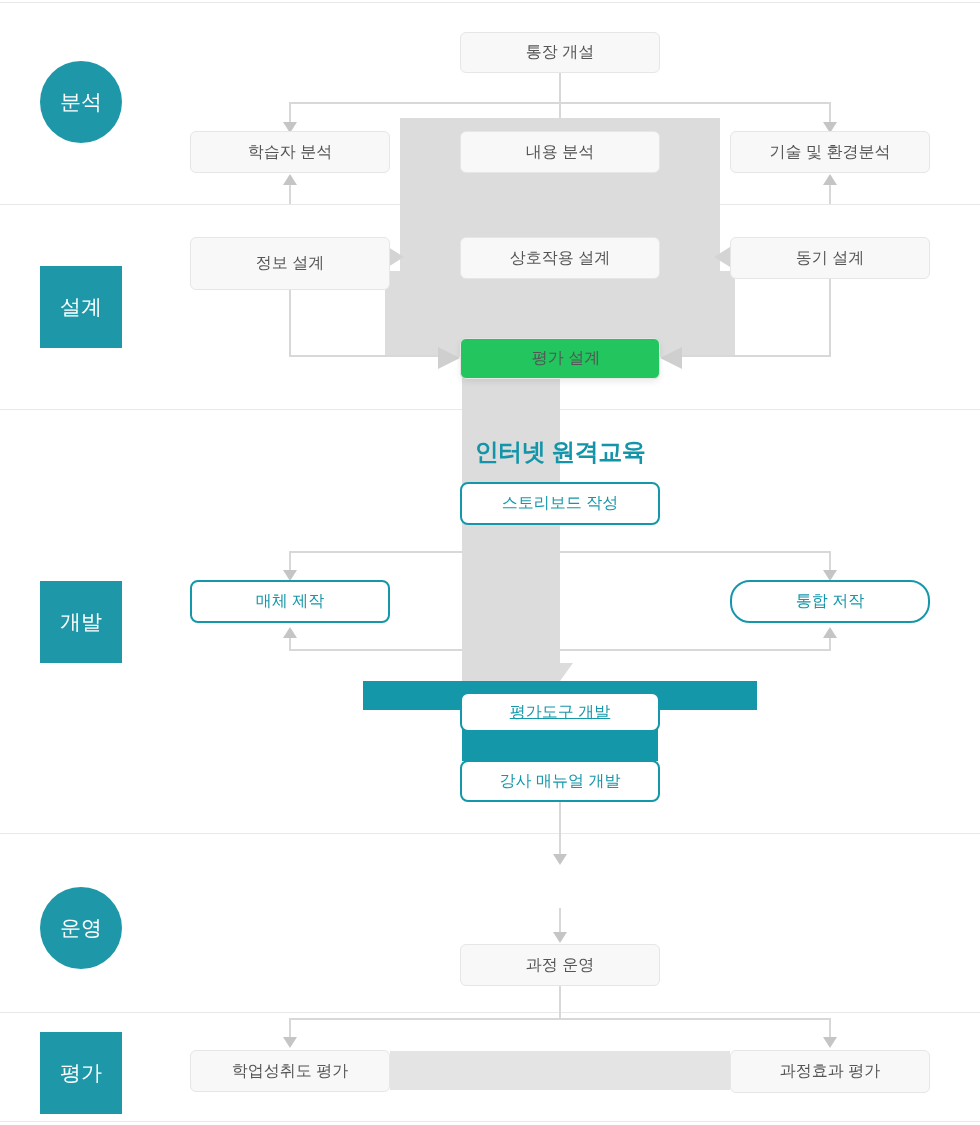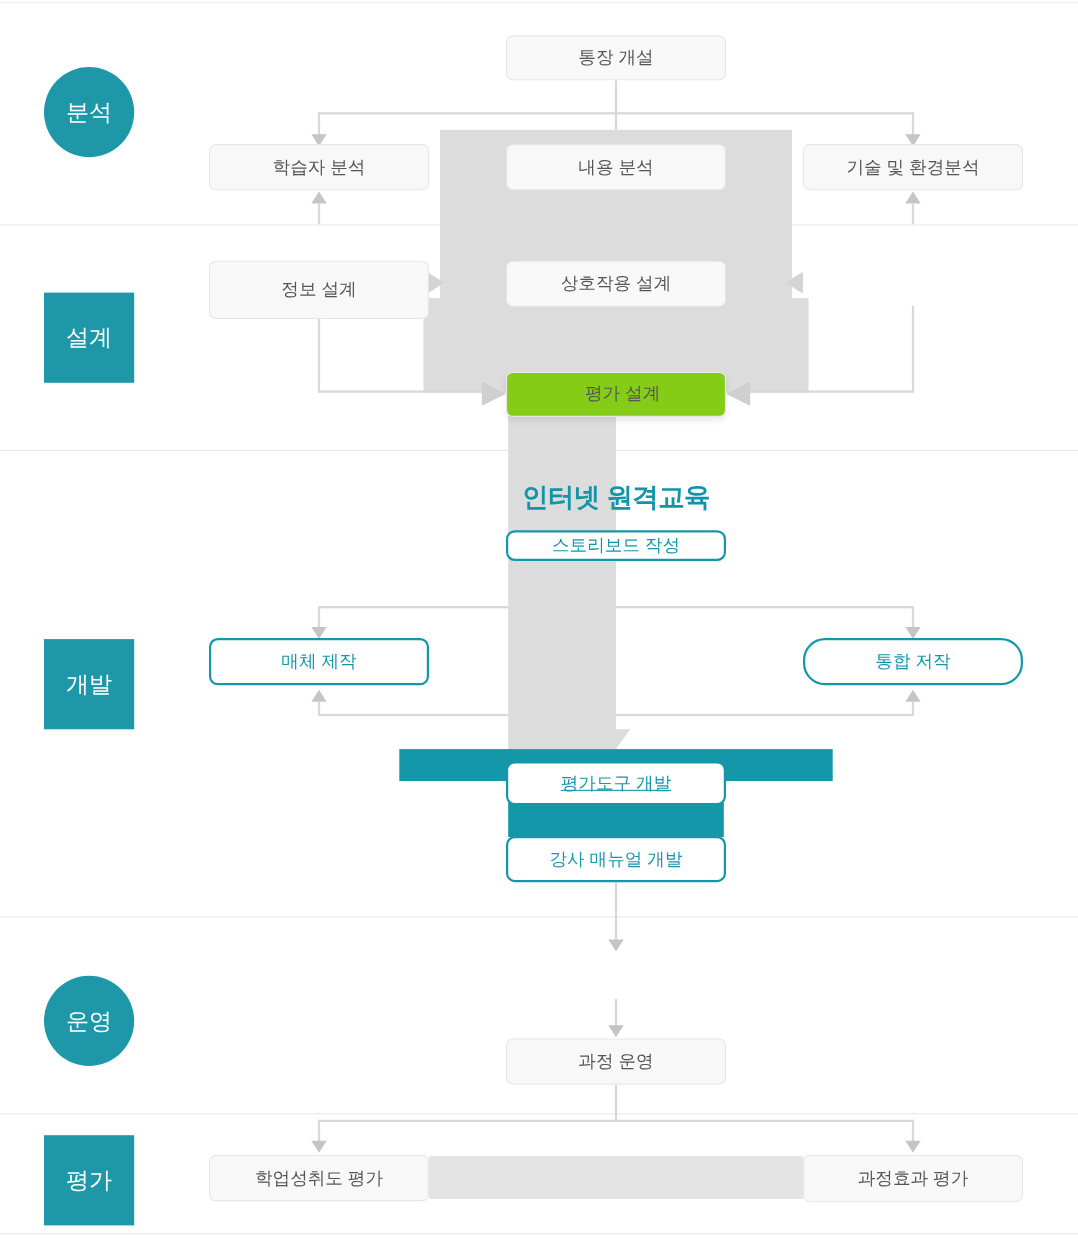--- a/index.html
+++ b/index.html
@@ -14,21 +14,21 @@
   .arr-down{border-left:7px solid transparent;border-right:7px solid transparent;border-top:11px solid #c5c5c5;}
   .arr-up{border-left:7px solid transparent;border-right:7px solid transparent;border-bottom:11px solid #c5c5c5;}
   .wedge-right{border-top:11px solid transparent;border-bottom:11px solid transparent;border-left:22px solid #cfcfcf;}
   .wedge-left{border-top:11px solid transparent;border-bottom:11px solid transparent;border-right:22px solid #cfcfcf;}
   .tail-right{border-top:10px solid transparent;border-bottom:10px solid transparent;border-left:16px solid #d4d4d4;}
   .tail-left{border-top:10px solid transparent;border-bottom:10px solid transparent;border-right:16px solid #d4d4d4;}
   .flare{border-top:18px solid #dcdcdc;border-right:13px solid transparent;}
   .box{position:absolute;width:200px;display:flex;align-items:center;justify-content:center;
        background:#f8f8f8;border:1px solid #e6e6e6;border-radius:6px;color:#555555;
        font-size:16px;z-index:4;box-sizing:border-box;}
-  .elev{background:#84cc16;box-shadow:0 3px 6px rgba(0,0,0,0.08);padding-left:12px;}
+  .elev{background:#22c55e;box-shadow:0 3px 6px rgba(0,0,0,0.08);padding-left:12px;}
   .tbox{position:absolute;width:200px;display:flex;align-items:center;justify-content:center;
         background:#ffffff;border:2px solid #1597AA;border-radius:8px;color:#1597AA;
         font-size:16px;z-index:4;box-sizing:border-box;}
   .badge{position:absolute;left:40px;width:82px;height:82px;background:#1E98A9;color:#ffffff;
          display:flex;align-items:center;justify-content:center;font-size:21px;z-index:4;}
   .round{border-radius:50%;}
   .title{position:absolute;left:400px;top:436px;width:320px;text-align:center;
          font-size:24px;font-weight:bold;color:#1295A9;z-index:4;letter-spacing:-0.5px;}
 </style>
 </head>
@@ -115,24 +115,25 @@
     </div>
 
   <div class="title">인터넷 원격교육</div>
 
   <div class="box" style="left:460px;top:32px;height:41px;">통장 개설</div>
   <div class="box" style="left:190px;top:131px;height:42px;">학습자 분석</div>
   <div class="box" style="left:460px;top:131px;height:42px;">내용 분석</div>
   <div class="box" style="left:730px;top:131px;height:42px;">기술 및 환경분석</div>
   <div class="box" style="left:190px;top:237px;height:53px;">정보 설계</div>
   <div class="box" style="left:460px;top:237px;height:42px;">상호작용 설계</div>
+  <div class="box" style="left:730px;top:237px;height:42px;">동기 설계</div>
   <div class="box elev" style="left:460px;top:338px;height:41px;">평가 설계</div>
   <div class="box" style="left:460px;top:944px;height:42px;">과정 운영</div>
   <div class="box" style="left:190px;top:1050px;height:42px;">학업성취도 평가</div>
   <div class="box" style="left:730px;top:1050px;height:43px;">과정효과 평가</div>
 
-  <div class="tbox" style="left:460px;top:482px;height:28px;text-align:right;">스토리보드 작성</div>
+  <div class="tbox" style="left:460px;top:482px;height:43px;text-align:right;">스토리보드 작성</div>
   <div class="tbox" style="left:190px;top:580px;height:43px;">매체 제작</div>
   <div class="tbox" style="left:730px;top:580px;height:43px;border-radius:20px;">통합 저작</div>
   <div class="tbox" style="left:460px;top:692px;height:40px;text-decoration:underline;">평가도구 개발</div>
   <div class="tbox" style="left:460px;top:760px;height:42px;">강사 매뉴얼 개발</div>
 
 </div>
 
 </body></html>

